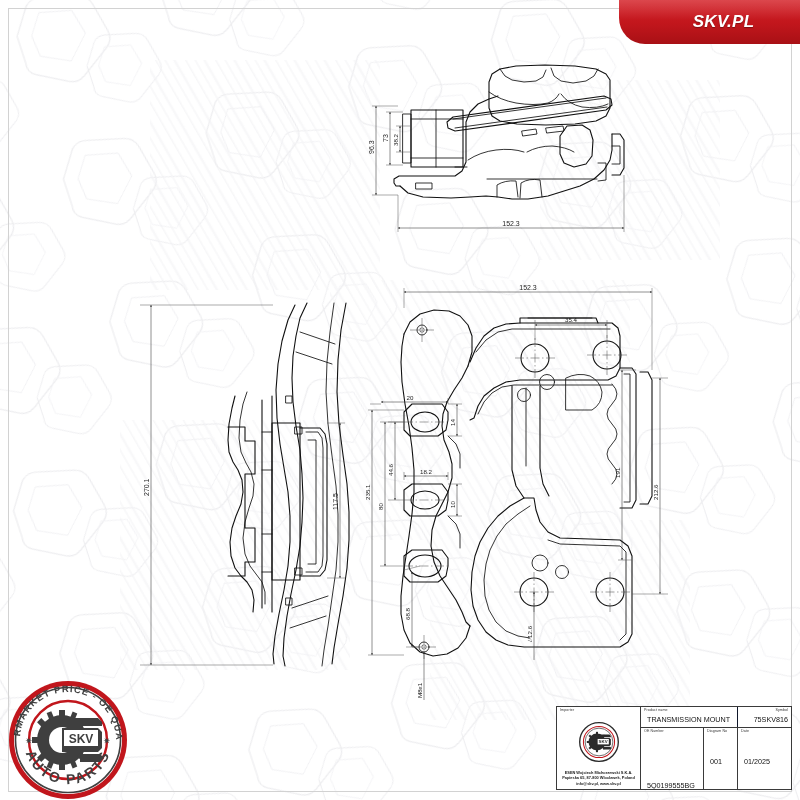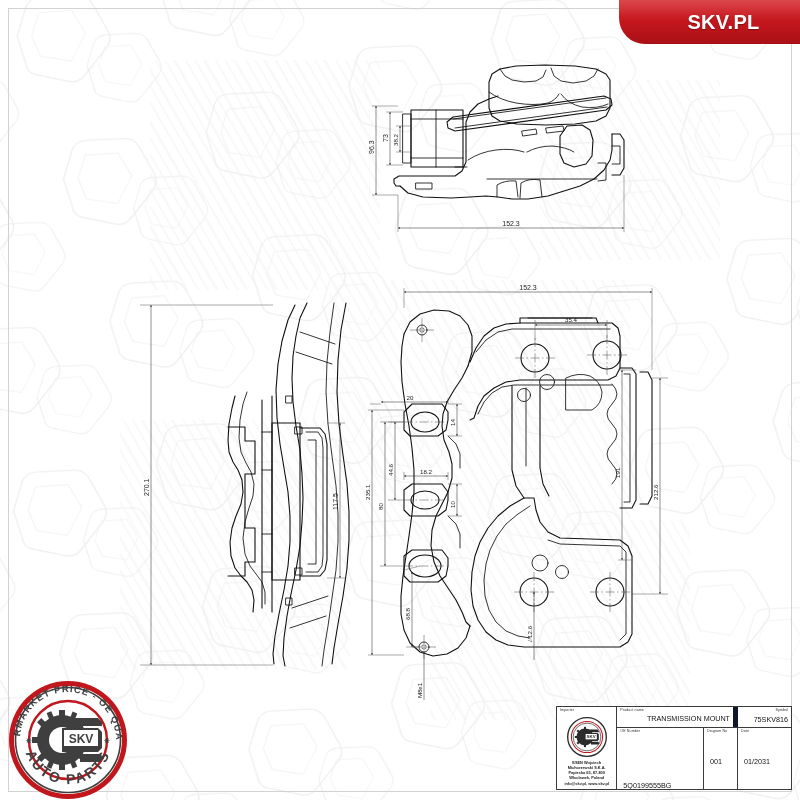--- a/index.html
+++ b/index.html
@@ -37,22 +37,23 @@
     overflow: hidden;
   }
   #header-banner::after{
     content:"";
     position:absolute; left:0; top:0; right:0; height:45%;
     background: linear-gradient(180deg, rgba(255,255,255,.18), rgba(255,255,255,0));
   }
   #brand-text {
     position: relative;
     color: #ffffff;
-    font-size: 20px;
+    font-size: 17px;
     font-weight: bold;
+    font-style: italic;
     letter-spacing: .3px;
     text-shadow: 0 1px 1px rgba(0,0,0,.35);
     font-family: "Liberation Sans", sans-serif;
     margin-left: 28px;
   }
   
   #watermark { position:absolute; left:0; top:0; width:800px; height:800px; opacity:.85; }
   
   #drawing { position:absolute; left:0; top:0; width:800px; height:800px; }
   
@@ -105,21 +106,21 @@
     line-height: 1.35;
     text-align: center;
     color: #1a1a1a;
     padding: 0 2px 3px 2px;
     font-weight: bold;
   }
   
   #tb-right { flex: 1; display:flex; flex-direction:column; }
   .tb-row { display:flex; flex:1; }
   .tb-row.top { border-bottom: 1px solid #3a3a3a; }
-  #tb-product { flex:1; border-right:5px solid #0f172a; display:flex; justify-content:flex-end; }
+  #tb-product { flex:1; border-right:1px solid #0f172a; display:flex; flex-direction:column; justify-content:flex-end; }
   #tb-symbol  { width: 53px; display:flex; flex-direction:column;align-items:flex-end; }
   #tb-oe      { flex:1; border-right:1px solid #3a3a3a; display:flex; flex-direction:column;gap:48px; }
   #tb-diagram { width: 34px; border-right:1px solid #3a3a3a; display:flex; flex-direction:column; }
   #tb-date    { width: 53px; display:flex; flex-direction:column; }
   .tb-val-wrap { flex:1; display:flex; align-items:center; padding-left:3px; }
   
   .dimtext { font-family: "Liberation Sans", sans-serif; font-size: 7px; fill: #1d1d1d; }
   .dimtext.small { font-size: 6.2px; }
 </style>
 </head>
@@ -590,21 +591,21 @@
         </div>
         <div id="tb-diagram" class="tb-cell">
           <div class="tb-head">Diagram No</div>
           <div class="tb-val-wrap">
             <span class="tb-val">001</span>
           </div>
         </div>
         <div id="tb-date" class="tb-cell">
           <div class="tb-head">Date</div>
           <div class="tb-val-wrap">
-            <span class="tb-val">01/2031</span>
+            <span class="tb-val">01/2025</span>
           </div>
         </div>
       </div>
 
     </div>
   </div>
 
 </div>
 
 </body></html>

